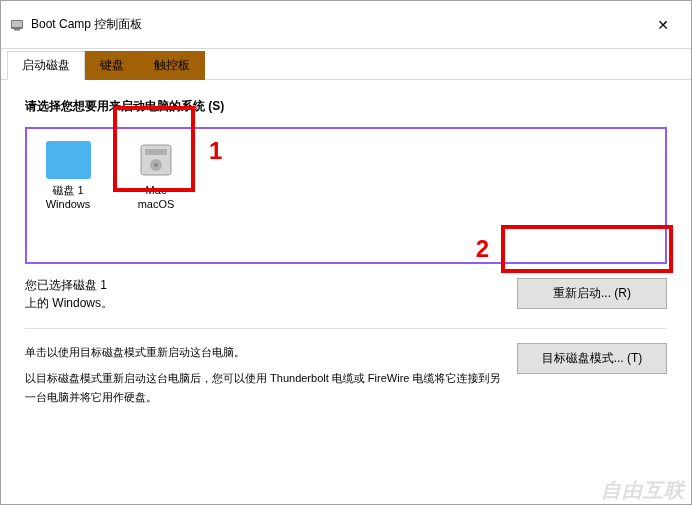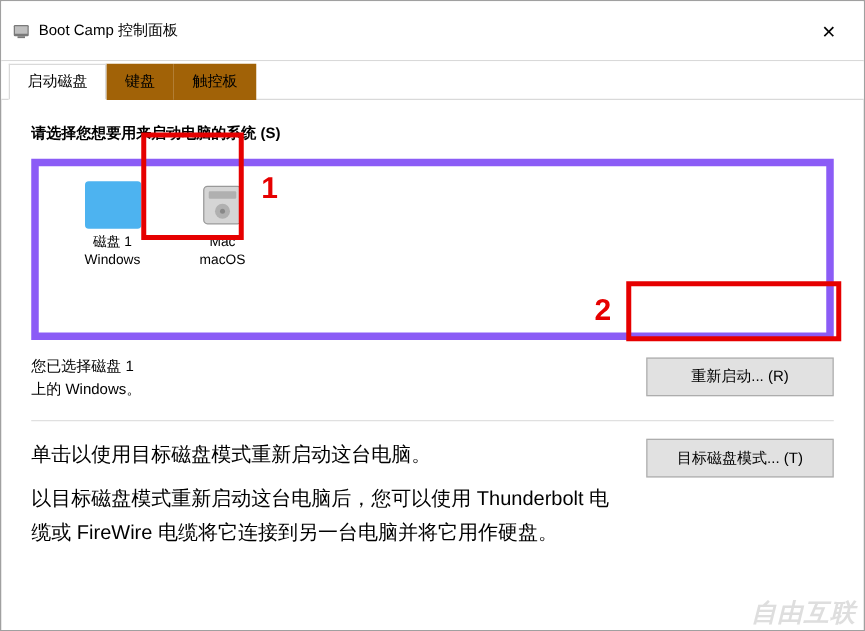--- a/index.html
+++ b/index.html
@@ -73,22 +73,22 @@
     .panel {
       padding: 18px 24px 10px 24px;
     }
     .section-title {
       font-size: 12px;
       margin-bottom: 12px;
       font-weight: bold;
     }
     
     .disk-list {
-      border: 6px solid #8b5cf6;
-      padding: 10px 10px 50px 19px;
+      border: 2px solid #8b5cf6;
+      padding: 10px 10px 50px 1px;
       display: flex;
       gap: 8px;
       min-height: 110px;
       position: relative;
     }
     .disk-item {
       width: 80px;
       text-align: center;
       cursor: pointer;
       padding-top: 2px;
@@ -177,21 +177,21 @@
       border-top: 1px solid #e0e0e0;
       margin: 0 0 14px 0;
     }
     
     .target-row {
       display: flex;
       gap: 14px;
     }
     .target-text {
       flex: 1;
-      font-size: 16px;
+      font-size: 11px;
       line-height: 1.7;
     }
     .target-text p { margin-bottom: 8px; }
     
     .footer {
       position: absolute;
       bottom: 0;
       left: 0;
       right: 0;
       height: 46px;

